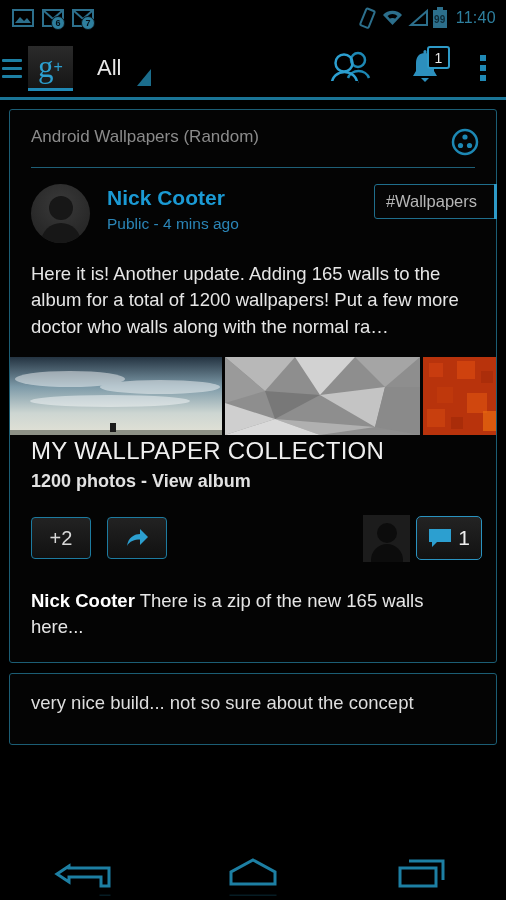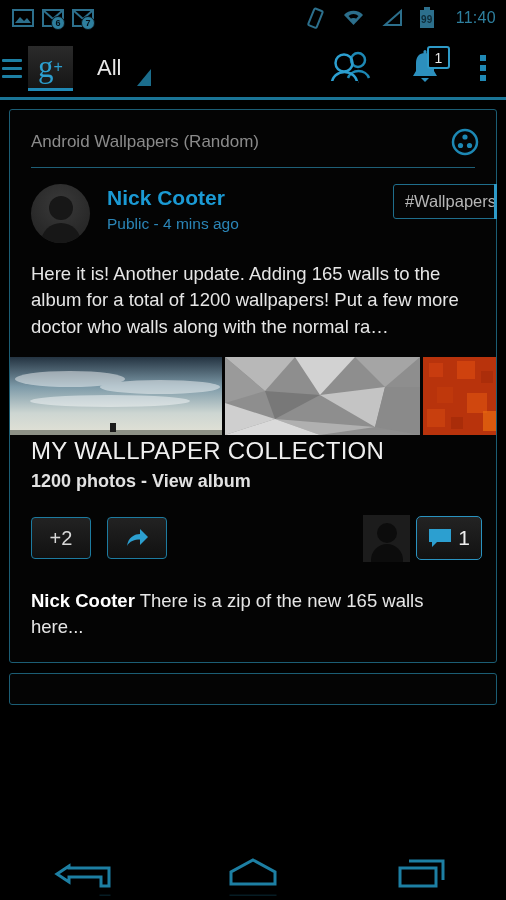--- a/index.html
+++ b/index.html
@@ -10,21 +10,21 @@
     overflow: hidden;
   }
   #screen { position: relative; width: 506px; height: 900px; background: #000; }
 
   
   .statusbar {
     height: 36px; display: flex; align-items: center;
     padding: 0 10px 0 12px; background: #000;
   }
   .sb-left { display: flex; align-items: center; gap: 8px; }
-  .sb-right { display: flex; align-items: center; gap: 16px; margin-left: auto; }
+  .sb-right { display: flex; align-items: center; gap: 3px; margin-left: auto; }
   .sb-icon { display: block; }
   .sb-time {
     color: #2e7f9e; font-size: 16px; letter-spacing: .3px;
     margin-left: 5px; font-weight: 300;
   }
   .batt-wrap { position: relative; width: 16px; height: 22px; }
   .batt-num {
     position: absolute; inset: 0; display: flex; align-items: center;
     justify-content: center; font-size: 10px; color: #0d2b38; font-weight: bold;
     padding-top: 3px;
@@ -81,21 +81,21 @@
   }
 
   
   .feed { position: absolute; top: 100px; left: 0; right: 0; bottom: 52px;
           overflow: hidden; padding: 9px 9px 0 9px; }
   .card {
     border: 1px solid #1b5d74; border-radius: 3px;
     background: #040404; margin-bottom: 10px; position: relative;
   }
   .card-header {
-    padding: 17px 16px 10px 21px; display: flex; align-items: center;
+    padding: 17px 16px 10px 21px; display: flex; align-items: flex-start;
   }
   .card-header .ch-title {
     color: #8b8b8b; font-size: 17px; font-weight: 300;
   }
   .circles-icon { margin-left: auto; }
   .header-rule {
     height: 1px; background: #1e5f77; margin: 0 21px;
   }
 
   .post-top { display: flex; align-items: flex-start; padding: 16px 0 0 21px;
@@ -119,21 +119,21 @@
     width: 59px; height: 59px; border-radius: 50%; flex: none;
     overflow: hidden; background: #2a1d16;
   }
   .post-names { margin-left: 17px; padding-top: 2px; }
   .post-author { color: #1b9ad4; font-size: 21px; font-weight: bold; }
   .post-meta { color: #2b86b8; font-size: 15.5px; margin-top: 5px; }
   .tag-chip {
     position: absolute; right: -1px; top: 16px;
     border: 1px solid #1f6e8c; border-left-color:#1f6e8c;
     border-radius: 3px 0 0 3px;
-    padding: 7px 0 7px 11px; color: #b6b6b6; font-size: 16.5px;
+    padding: 7px 19px 7px 11px; color: #b6b6b6; font-size: 16.5px;
     background: #050505;
   }
   .tag-chip::after {
     content:""; position:absolute; right:-1px; top:-1px; bottom:-1px;
     width: 3px; background:#2e9ac7;
   }
   .post-body {
     color: #e6e6e6; font-size: 18.5px; line-height: 1.42;
     padding: 18px 20px 0 21px; font-weight: 300;
   }
@@ -384,20 +384,21 @@
             </svg>
             <span>1</span>
           </div>
         </div>
       </div>
 
       <div class="comment-preview"><b>Nick Cooter</b><span> There is a zip of the new 165 walls here...</span></div>
     </div>
 
     <div class="card">
+      <div class="post-clip">very nice build... not so sure about the concept</div>
       <div style="height:30px"></div>
     </div>
   </div>
 
   <div class="navbar">
     <div class="navbtn">
       <svg width="70" height="44" viewBox="0 0 70 44">
         <path d="M20 14 L8 22 L20 30 L20 25 L52 25 L52 34 L60 34 L60 16 L20 16 Z" fill="none" stroke="#1d7fa3" stroke-width="3"></path>
         <g opacity=".22" transform="translate(0,78) scale(1,-1)">
           <path d="M20 14 L8 22 L20 30 L20 25 L52 25 L52 34 L60 34 L60 16 L20 16 Z" fill="none" stroke="#1d7fa3" stroke-width="3"></path>

